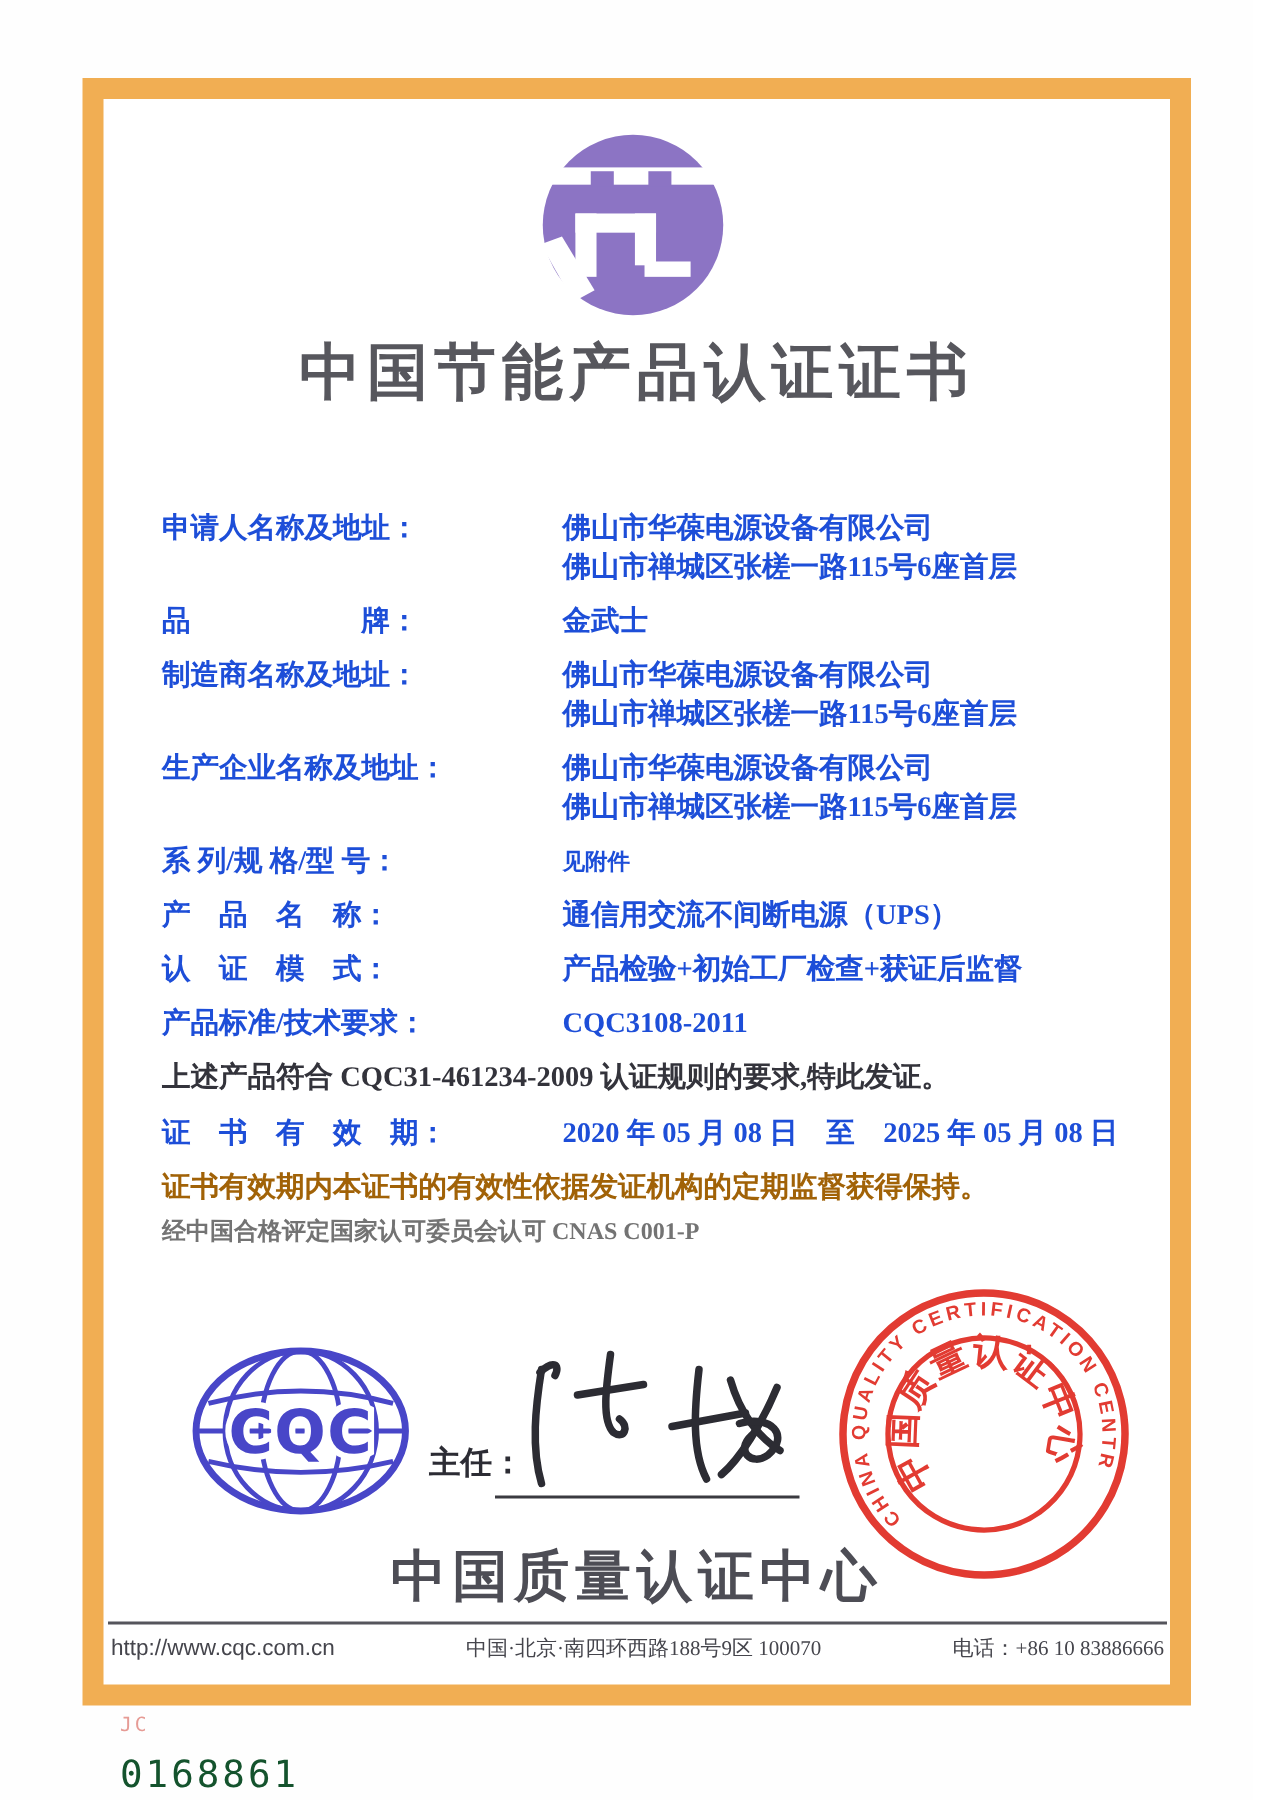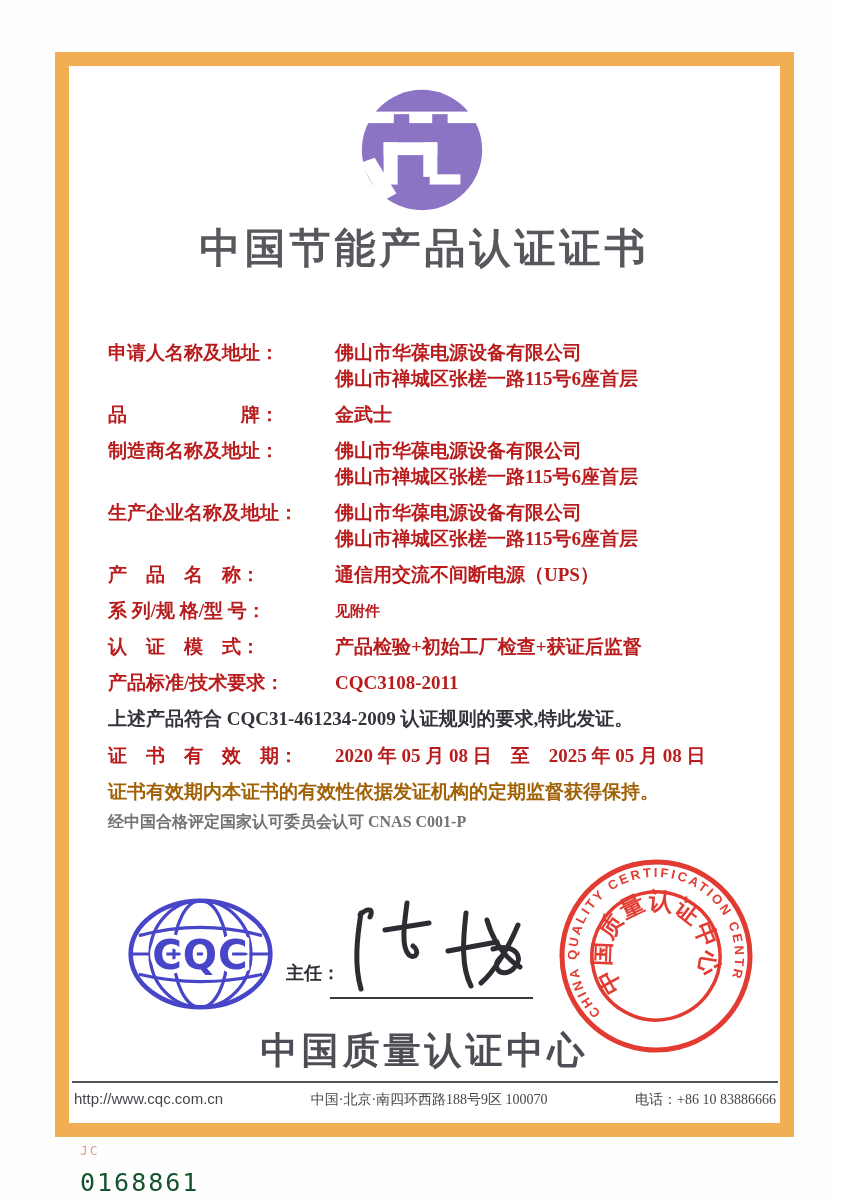--- a/index.html
+++ b/index.html
@@ -20,32 +20,32 @@
     font-size:41px; font-weight:600; letter-spacing:4px; color:#57575d;
   }
 
   .cert-line {
     position:absolute; left:55px; top:301px; width:739px; text-align:center;
     font-size:21px; font-weight:700; color:#26262e;
   }
   .cert-line .no { font-family:"DejaVu Sans", sans-serif; font-size:21px; letter-spacing:0.5px; }
 
   .content { position:absolute; left:108px; top:340px; width:648px; }
-  .row { display:flex; margin-bottom:10px; font-size:19px; line-height:26px; font-weight:600; color:#b91c1c; }
+  .row { display:flex; margin-bottom:10px; font-size:19px; line-height:26px; font-weight:600; color:#1d4ed8;gap:40px; }
   .row .lbl { width:227px; flex:0 0 227px; white-space:nowrap; }
   .row .val { flex:1; }
   .row .val .v2 { display:block; }
   .val-small { font-size:15px; line-height:26px; }
   .statement { margin-top:8px; margin-bottom:11px; font-size:19px; line-height:26px; font-weight:600; color:#33333b; }
   .maintain { font-size:19px; line-height:26px; font-weight:600; color:#a16207; margin-bottom:5px; }
   .cnas { font-size:16px; line-height:24px; font-weight:600; color:#737373; }
 
   .cqc-logo { position:absolute; left:127px; top:897px; width:147px; height:114px; }
 
-  .sign-label { position:absolute; left:286px; top:961px; font-size:18px; font-weight:700; color:#2c2c34; }
+  .sign-label { position:absolute; left:286px; top:961px; font-size:21px; font-weight:700; color:#2c2c34; }
   .signature { position:absolute; left:330px; top:893px; width:210px; height:102px; }
   .sign-line { position:absolute; left:330px; top:997px; width:203px; height:0; border-top:2px solid #3a3a40; }
 
   .stamp-wrap { position:absolute; left:556px; top:856px; width:200px; height:200px; transform:rotate(-14deg); }
 
   .issuer-title {
     position:absolute; left:55px; top:1026px; width:739px; text-align:center;
     font-family:"Liberation Sans", sans-serif; font-size:37px; font-weight:600;
     letter-spacing:4px; color:#4d4d55;
   }
@@ -94,26 +94,26 @@
     </div>
     <div class="row">
       <span class="lbl">制造商名称及地址：</span>
       <span class="val"><span>佛山市华葆电源设备有限公司</span><span class="v2">佛山市禅城区张槎一路115号6座首层</span></span>
     </div>
     <div class="row">
       <span class="lbl">生产企业名称及地址：</span>
       <span class="val"><span>佛山市华葆电源设备有限公司</span><span class="v2">佛山市禅城区张槎一路115号6座首层</span></span>
     </div>
     <div class="row">
+      <span class="lbl">系 列/规 格/型 号：</span>
+      <span class="val val-small">见附件</span>
+    </div>
+    <div class="row">
       <span class="lbl">产　品　名　称：</span>
       <span class="val">通信用交流不间断电源（UPS）</span>
-    </div>
-    <div class="row">
-      <span class="lbl">系 列/规 格/型 号：</span>
-      <span class="val val-small">见附件</span>
     </div>
     <div class="row">
       <span class="lbl">认　证　模　式：</span>
       <span class="val">产品检验+初始工厂检查+获证后监督</span>
     </div>
     <div class="row">
       <span class="lbl">产品标准/技术要求：</span>
       <span class="val">CQC3108-2011</span>
     </div>
 

